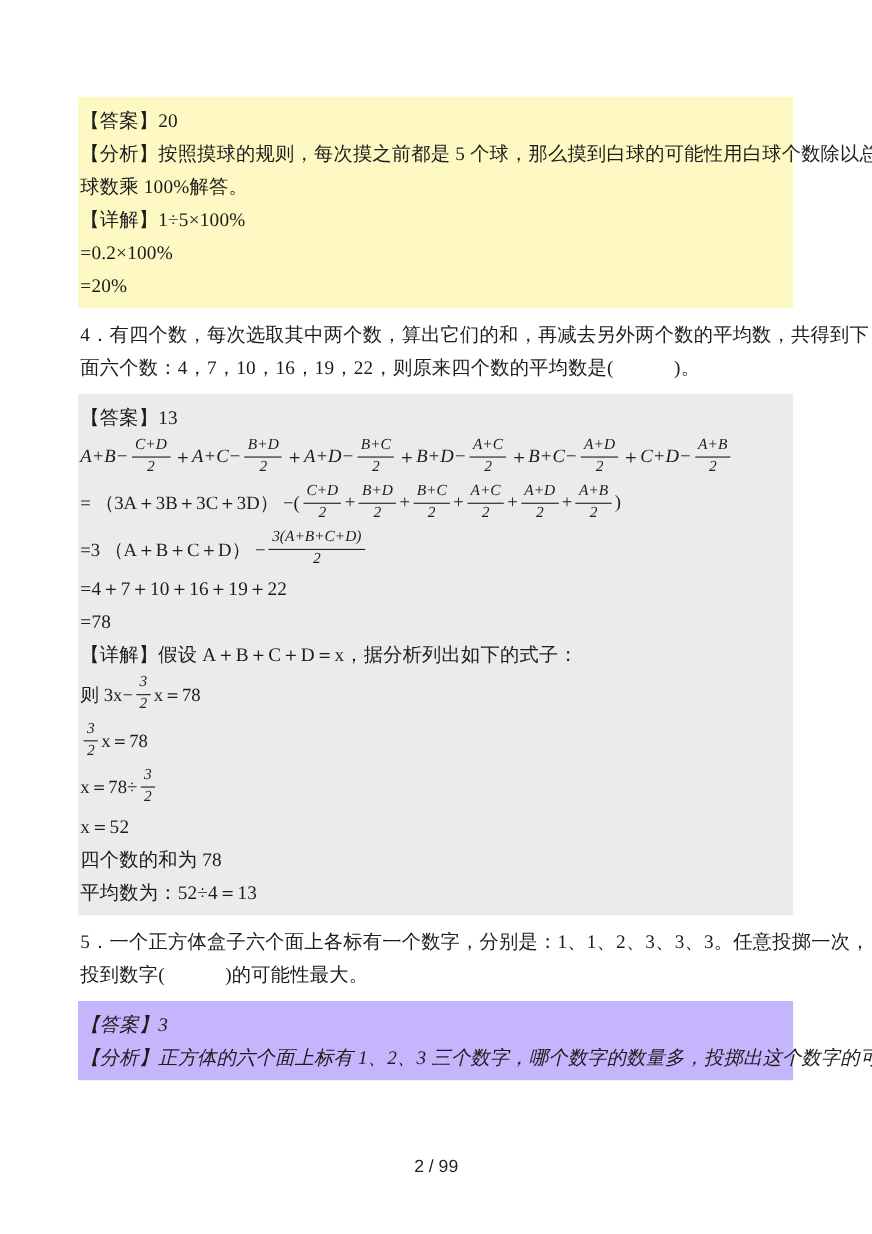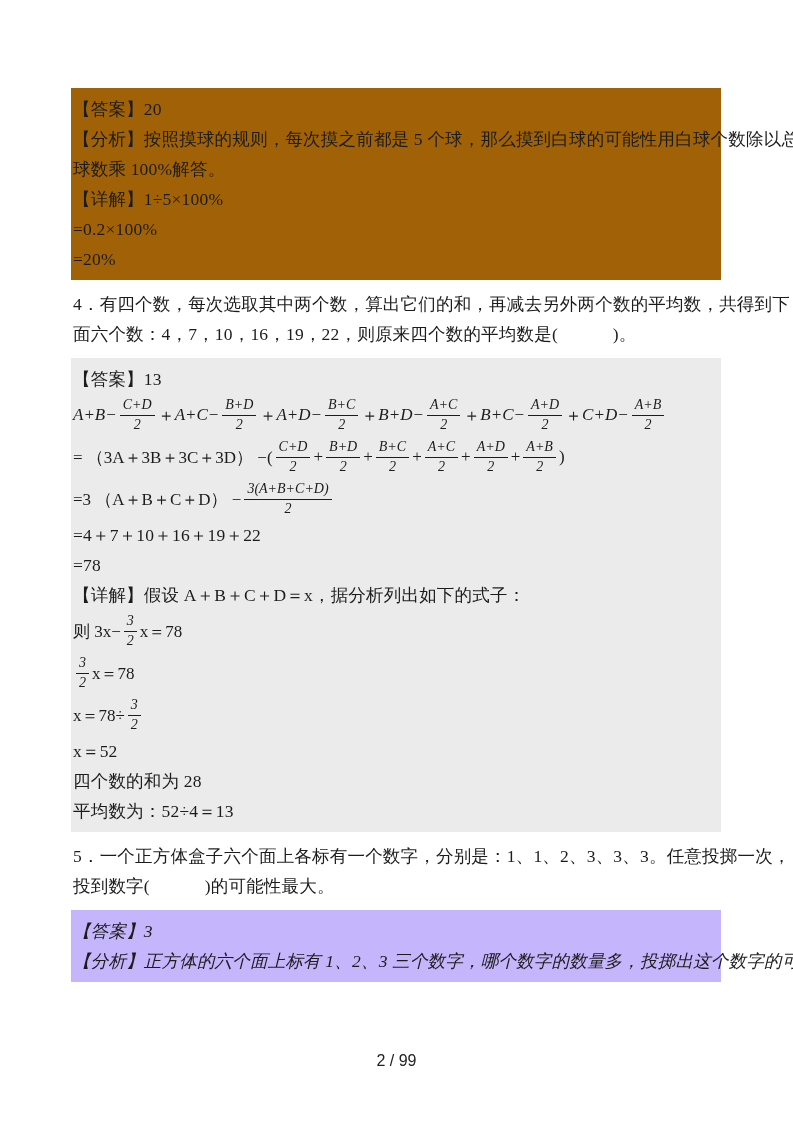--- a/index.html
+++ b/index.html
@@ -64,21 +64,21 @@
     font-size: 16px;
     font-family: "Liberation Sans", sans-serif;
     color: #222222;
   }
 </style>
 </head>
 <body>
 
 <div class="page">
   <div class="content">
-      <div class="group shade" style="background: #a16207;">
+      <div class="group shade" style="background: #fef9c3;">
         <div class="line">【答案】20</div>
         <div class="line">【分析】按照摸球的规则，每次摸之前都是 5 个球，那么摸到白球的可能性用白球个数除以总</div>
         <div class="line">球数乘 100%解答。</div>
         <div class="line">【详解】1÷5×100%</div>
         <div class="line">=0.2×100%</div>
         <div class="line">=20%</div>
       </div>
       <div class="group plain">
         <div class="line">4．有四个数，每次选取其中两个数，算出它们的和，再减去另外两个数的平均数，共得到下</div>
         <div class="line">面六个数：4，7，10，16，19，22，则原来四个数的平均数是(            )。</div>
@@ -88,21 +88,21 @@
         <div class="formula"><span class="i">A+B−</span><span class="frac"><span class="num">C+D</span><span class="den">2</span></span><span class="t">＋</span><span class="i">A+C−</span><span class="frac"><span class="num">B+D</span><span class="den">2</span></span><span class="t">＋</span><span class="i">A+D−</span><span class="frac"><span class="num">B+C</span><span class="den">2</span></span><span class="t">＋</span><span class="i">B+D−</span><span class="frac"><span class="num">A+C</span><span class="den">2</span></span><span class="t">＋</span><span class="i">B+C−</span><span class="frac"><span class="num">A+D</span><span class="den">2</span></span><span class="t">＋</span><span class="i">C+D−</span><span class="frac"><span class="num">A+B</span><span class="den">2</span></span></div>
         <div class="formula"><span class="t">= （3A＋3B＋3C＋3D） −(</span><span class="frac"><span class="num">C+D</span><span class="den">2</span></span><span class="t">+</span><span class="frac"><span class="num">B+D</span><span class="den">2</span></span><span class="t">+</span><span class="frac"><span class="num">B+C</span><span class="den">2</span></span><span class="t">+</span><span class="frac"><span class="num">A+C</span><span class="den">2</span></span><span class="t">+</span><span class="frac"><span class="num">A+D</span><span class="den">2</span></span><span class="t">+</span><span class="frac"><span class="num">A+B</span><span class="den">2</span></span><span class="t">)</span></div>
         <div class="formula"><span class="t">=3 （A＋B＋C＋D） −</span><span class="frac"><span class="num">3(A+B+C+D)</span><span class="den">2</span></span></div>
         <div class="line">=4＋7＋10＋16＋19＋22</div>
         <div class="line">=78</div>
         <div class="line">【详解】假设 A＋B＋C＋D＝x，据分析列出如下的式子：</div>
         <div class="formula"><span class="t">则 3x−</span><span class="frac"><span class="num">3</span><span class="den">2</span></span><span class="t">x＝78</span></div>
         <div class="formula"><span class="frac"><span class="num">3</span><span class="den">2</span></span><span class="t">x＝78</span></div>
         <div class="formula"><span class="t">x＝78÷</span><span class="frac"><span class="num">3</span><span class="den">2</span></span></div>
         <div class="line">x＝52</div>
-        <div class="line">四个数的和为 28</div>
+        <div class="line">四个数的和为 78</div>
         <div class="line">平均数为：52÷4＝13</div>
       </div>
       <div class="group plain">
         <div class="line">5．一个正方体盒子六个面上各标有一个数字，分别是：1、1、2、3、3、3。任意投掷一次，</div>
         <div class="line">投到数字(            )的可能性最大。</div>
       </div>
       <div class="group shade" style="background: #c4b5fd; font-style: italic;">
         <div class="line">【答案】3</div>
         <div class="line">【分析】正方体的六个面上标有 1、2、3 三个数字，哪个数字的数量多，投掷出这个数字的可</div>
       </div>

